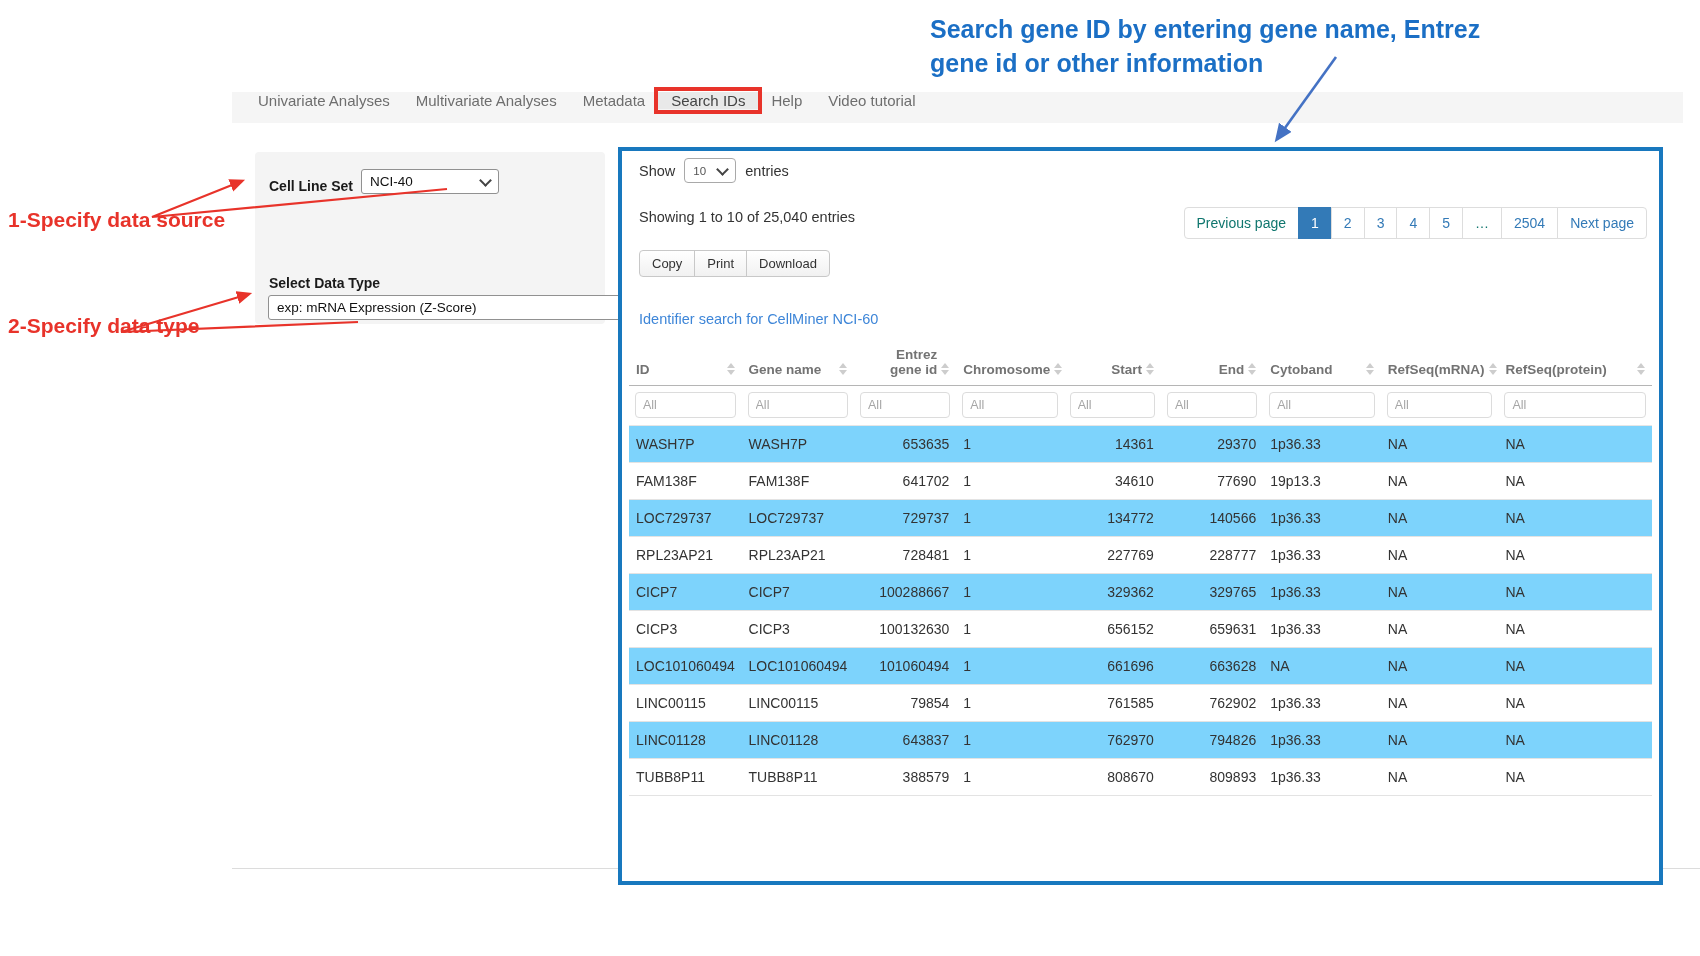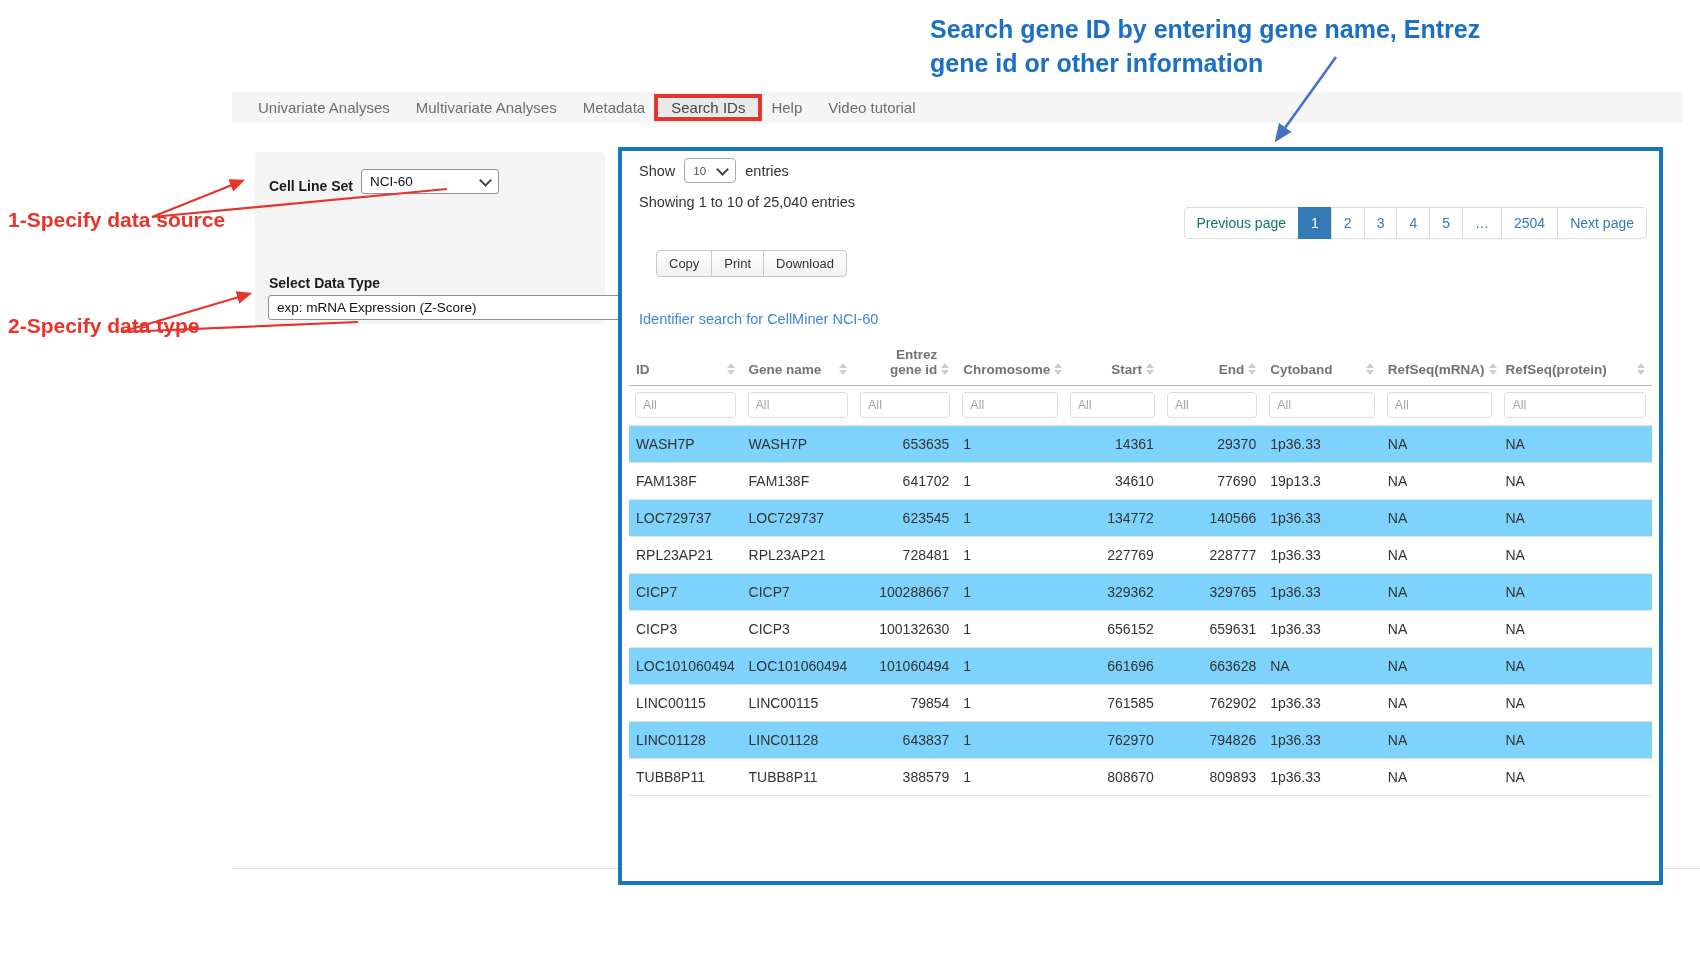--- a/index.html
+++ b/index.html
@@ -10,21 +10,21 @@
   .note-blue{position:absolute;left:930px;top:12px;width:600px;
              font-size:25px;font-weight:bold;color:#1b6fc5;line-height:34px;}
   .note-red{position:absolute;font-size:21px;font-weight:bold;color:#e8332a;}
   #note1{left:8px;top:208px;}
   #note2{left:8px;top:314px;}
   #arrow-layer{position:absolute;left:0;top:0;width:1700px;height:956px;
                pointer-events:none;z-index:60;}
 
   
   .nav-bar{position:absolute;left:232px;top:92px;width:1451px;height:31px;
-           background:#f5f5f5;display:flex;align-items:center;
+           background:#f5f5f5;display:flex;align-items:flex-start;
            font-size:15px;color:#6e6e6e;padding-left:13px;box-sizing:border-box;}
   .nav-item{display:flex;align-items:center;padding:0 13px;white-space:nowrap;}
   .nav-item.active{background:#e9e9e9;color:#444;position:relative;}
   .nav-item.active::after{content:"";position:absolute;inset:-5px -4px;
            border:4px solid #e8332a;pointer-events:none;}
 
   
   .side-panel{position:absolute;left:255px;top:152px;width:350px;height:172px;
               background:#f4f4f4;border-radius:4px;}
   .side-row1{position:absolute;left:14px;top:17px;display:flex;align-items:flex-end;gap:8px;}
@@ -37,34 +37,34 @@
            border-bottom:2px solid #444;transform:rotate(45deg);margin-top:-3px;}
   #cellline-select{width:138px;}
   #dtype-select{position:absolute;left:13px;top:143px;width:384px;}
   .fselect.small{width:52px;font-size:11.5px;color:#555;border-color:#a9a9a9;border-radius:4px;}
 
   
   .data-panel{position:absolute;left:618px;top:147px;width:1045px;height:738px;
               background:#fff;border:4px solid #1878be;box-sizing:border-box;z-index:10;}
   .show-row{position:absolute;left:17px;top:7px;display:flex;align-items:center;
             gap:9px;font-size:14.5px;color:#333;justify-content:center;}
-  .summary{position:absolute;left:17px;top:43px;font-size:14.5px;color:#333;}
+  .summary{position:absolute;left:17px;top:58px;font-size:14.5px;color:#333;}
 
   .pagination{position:absolute;right:12px;top:56px;display:flex;font-size:14px;}
   .pg-btn{border:1px solid #ddd;background:#fff;color:#337ab7;padding:7px 12px;
           margin-left:-1px;white-space:nowrap;cursor:pointer;}
   .pg-btn:first-child{border-radius:4px 0 0 4px;margin-left:0;}
   .pg-btn:last-child{border-radius:0 4px 4px 0;}
   .pg-btn.disabled{color:#0f766e;cursor:default;}
   .pg-btn.active{background:#337ab7;border-color:#337ab7;color:#fff;}
 
   .btn-group{position:absolute;left:17px;top:99px;display:flex;}
   .exp-btn{border:1px solid #c8c8c8;background:linear-gradient(#ffffff,#f1f1f1);
            color:#333;font-size:13px;padding:5px 12px;margin-left:-1px;cursor:pointer;}
-  .exp-btn:first-child{border-radius:4px 0 0 4px;margin-left:17px;}
+  .exp-btn:first-child{border-radius:4px 0 0 4px;margin-left:0;}
   .exp-btn:last-child{border-radius:0 4px 4px 0;}
 
   .id-link{position:absolute;left:17px;top:160px;font-size:14.5px;color:#3e86d8;
            text-decoration:none;cursor:pointer;}
 
   .table-wrap{position:absolute;left:7px;top:182px;width:1023px;}
   table.genes{width:100%;border-collapse:collapse;table-layout:fixed;font-size:14px;color:#333;}
   th{font-weight:bold;vertical-align:bottom;padding:14px 7px 8px;
      border-bottom:1px solid #b5b5b5;font-size:13.5px;color:#737373;}
   .th-inner{display:flex;align-items:flex-end;gap:4px;}
@@ -107,21 +107,21 @@
     <div class="nav-item">Metadata</div>
     <div class="nav-item active">Search IDs</div>
     <div class="nav-item">Help</div>
     <div class="nav-item">Video tutorial</div>
   </div>
 
 <div class="side-panel">
   <div class="side-row1">
     <span class="side-label">Cell Line Set</span>
     <div class="fselect" id="cellline-select">
-      <span>NCI-60</span>
+      <span>NCI-40</span>
       <span class="chev"></span>
     </div>
   </div>
   <span class="side-label" id="dtype-label">Select Data Type</span>
   <div class="fselect" id="dtype-select">
     <span>exp: mRNA Expression (Z-Score)</span>
     <span class="chev"></span>
   </div>
 </div>
 
@@ -285,21 +285,21 @@
             <td>1</td>
             <td class="al-r">34610</td>
             <td class="al-r">77690</td>
             <td>19p13.3</td>
             <td>NA</td>
             <td>NA</td>
           </tr>
           <tr class="odd">
             <td>LOC729737</td>
             <td>LOC729737</td>
-            <td class="al-r">623545</td>
+            <td class="al-r">729737</td>
             <td>1</td>
             <td class="al-r">134772</td>
             <td class="al-r">140566</td>
             <td>1p36.33</td>
             <td>NA</td>
             <td>NA</td>
           </tr>
           <tr>
             <td>RPL23AP21</td>
             <td>RPL23AP21</td>

